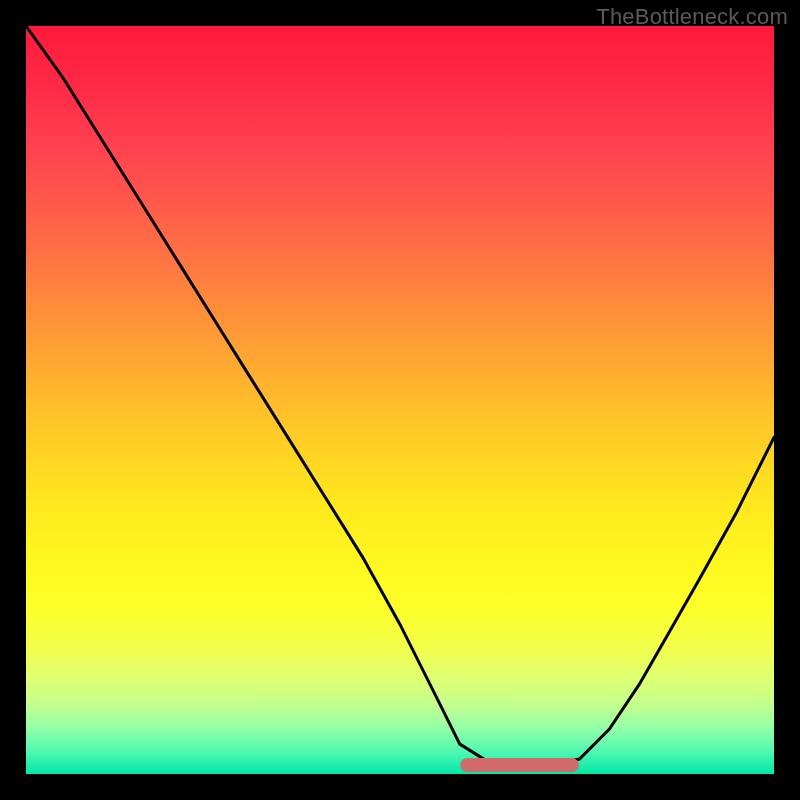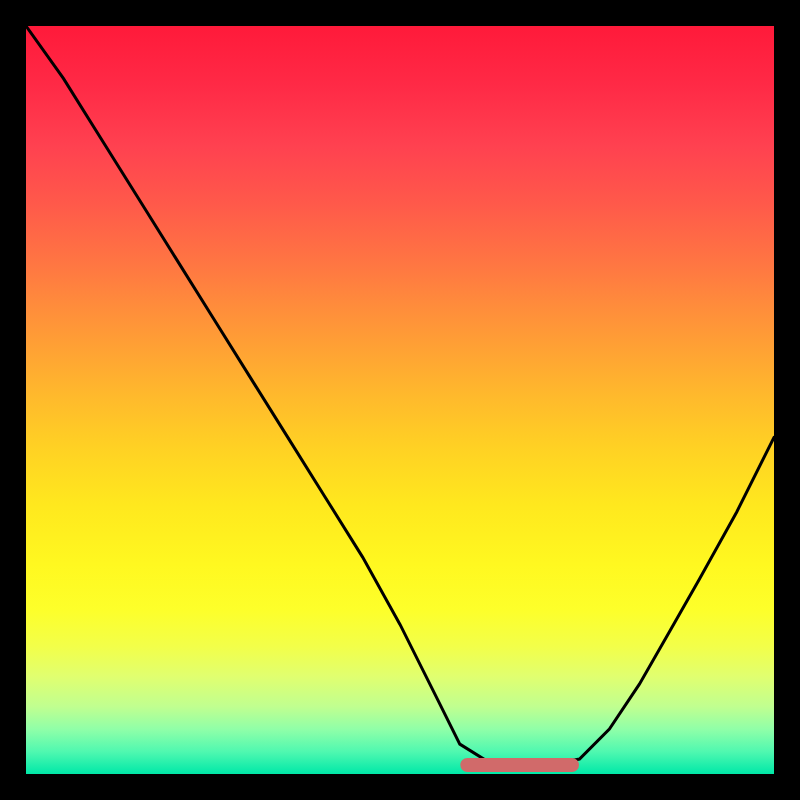--- a/index.html
+++ b/index.html
@@ -52,19 +52,20 @@
     top: 0;
     width: 748px;
     height: 748px;
     pointer-events: none;
   }
 </style>
 </head>
 <body>
 
 <div class="chart-container">
+  <div class="watermark">TheBottleneck.com</div>
   <div class="plot-area">
     <svg class="curve-layer" viewBox="0 0 748 748" preserveAspectRatio="none">
       <path d="M0.0 0.0 L37.4 52.4 L74.8 112.2 L112.2 172.0 L149.6 231.9 L187.0 291.7 L224.4 351.6 L261.8 411.4 L299.2 471.2 L336.6 531.1 L374.0 598.4 L411.4 673.2 L433.8 718.1 L463.8 736.8 L493.7 739.0 L523.6 739.0 L553.5 733.0 L583.4 703.1 L613.4 658.2 L643.3 605.9 L673.2 553.5 L710.6 486.2 L748.0 411.4" fill="none" stroke="#000000" stroke-width="3" stroke-linecap="round"></path>
       <path d="M441.3 739.0 L546.0 739.0" fill="none" stroke="#d16a6a" stroke-width="14" stroke-linecap="round"></path>
     </svg>
   </div>
 </div>
 
 </body></html>

